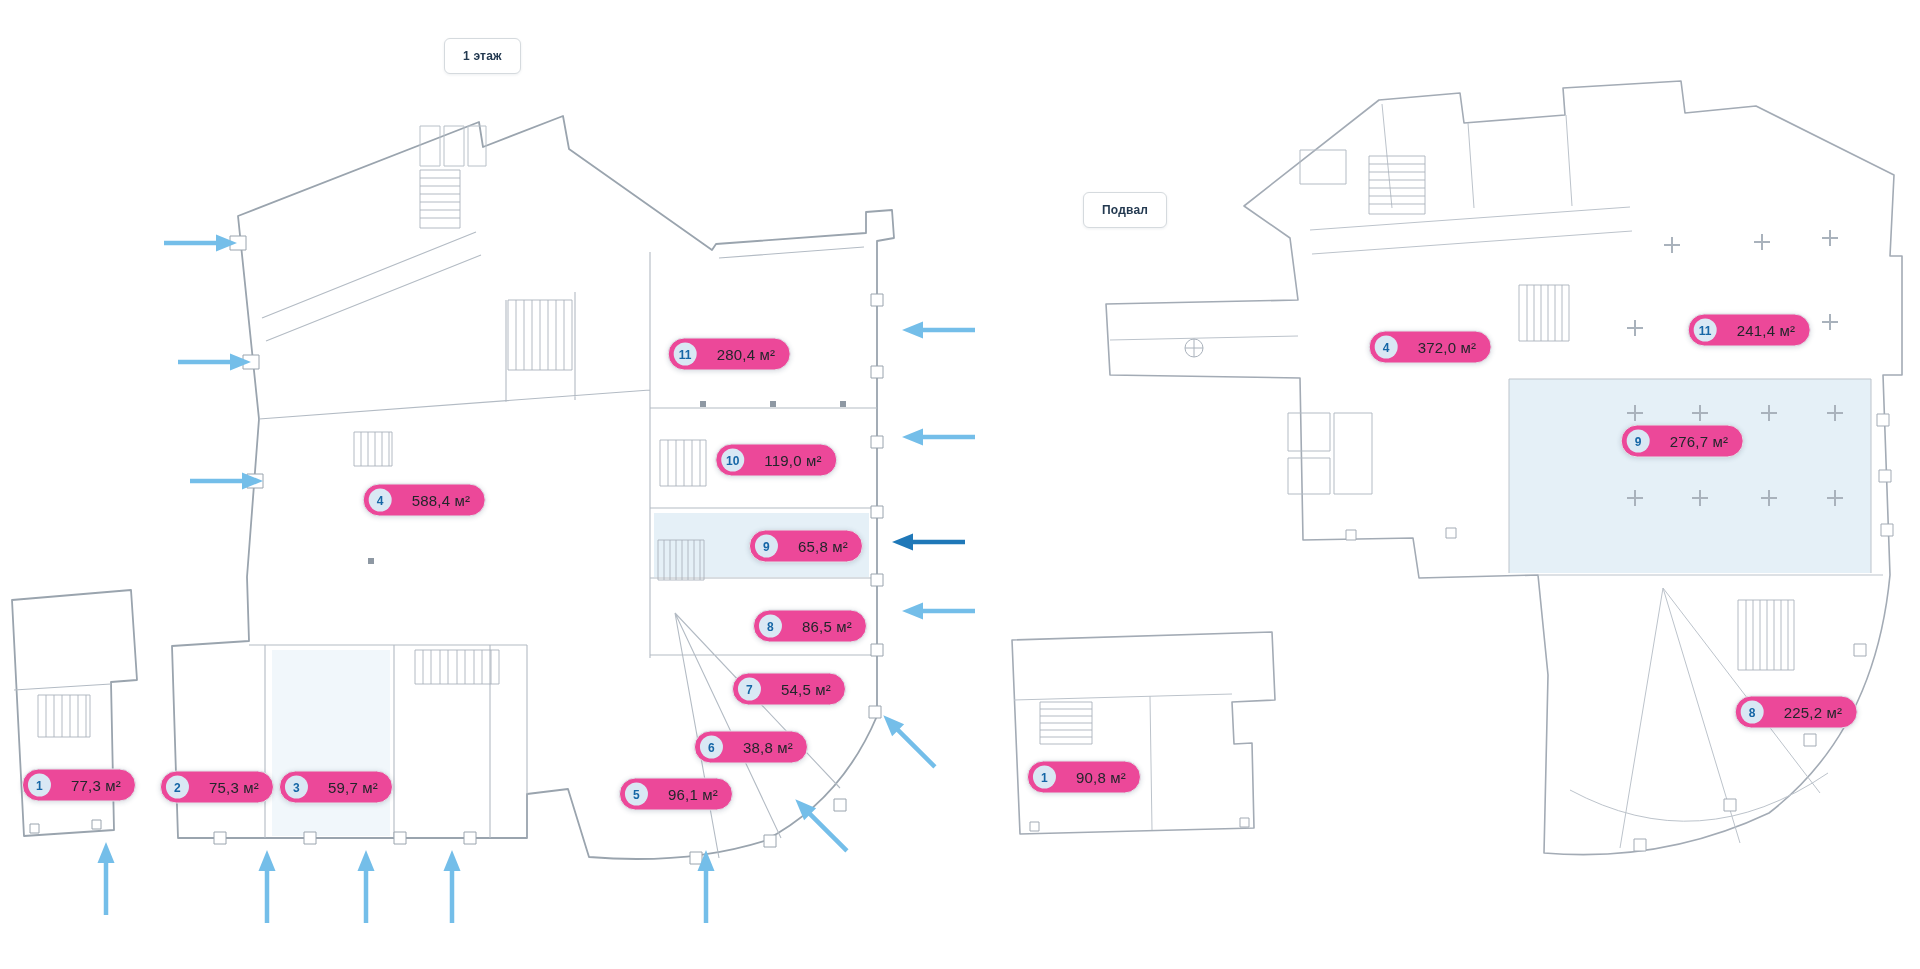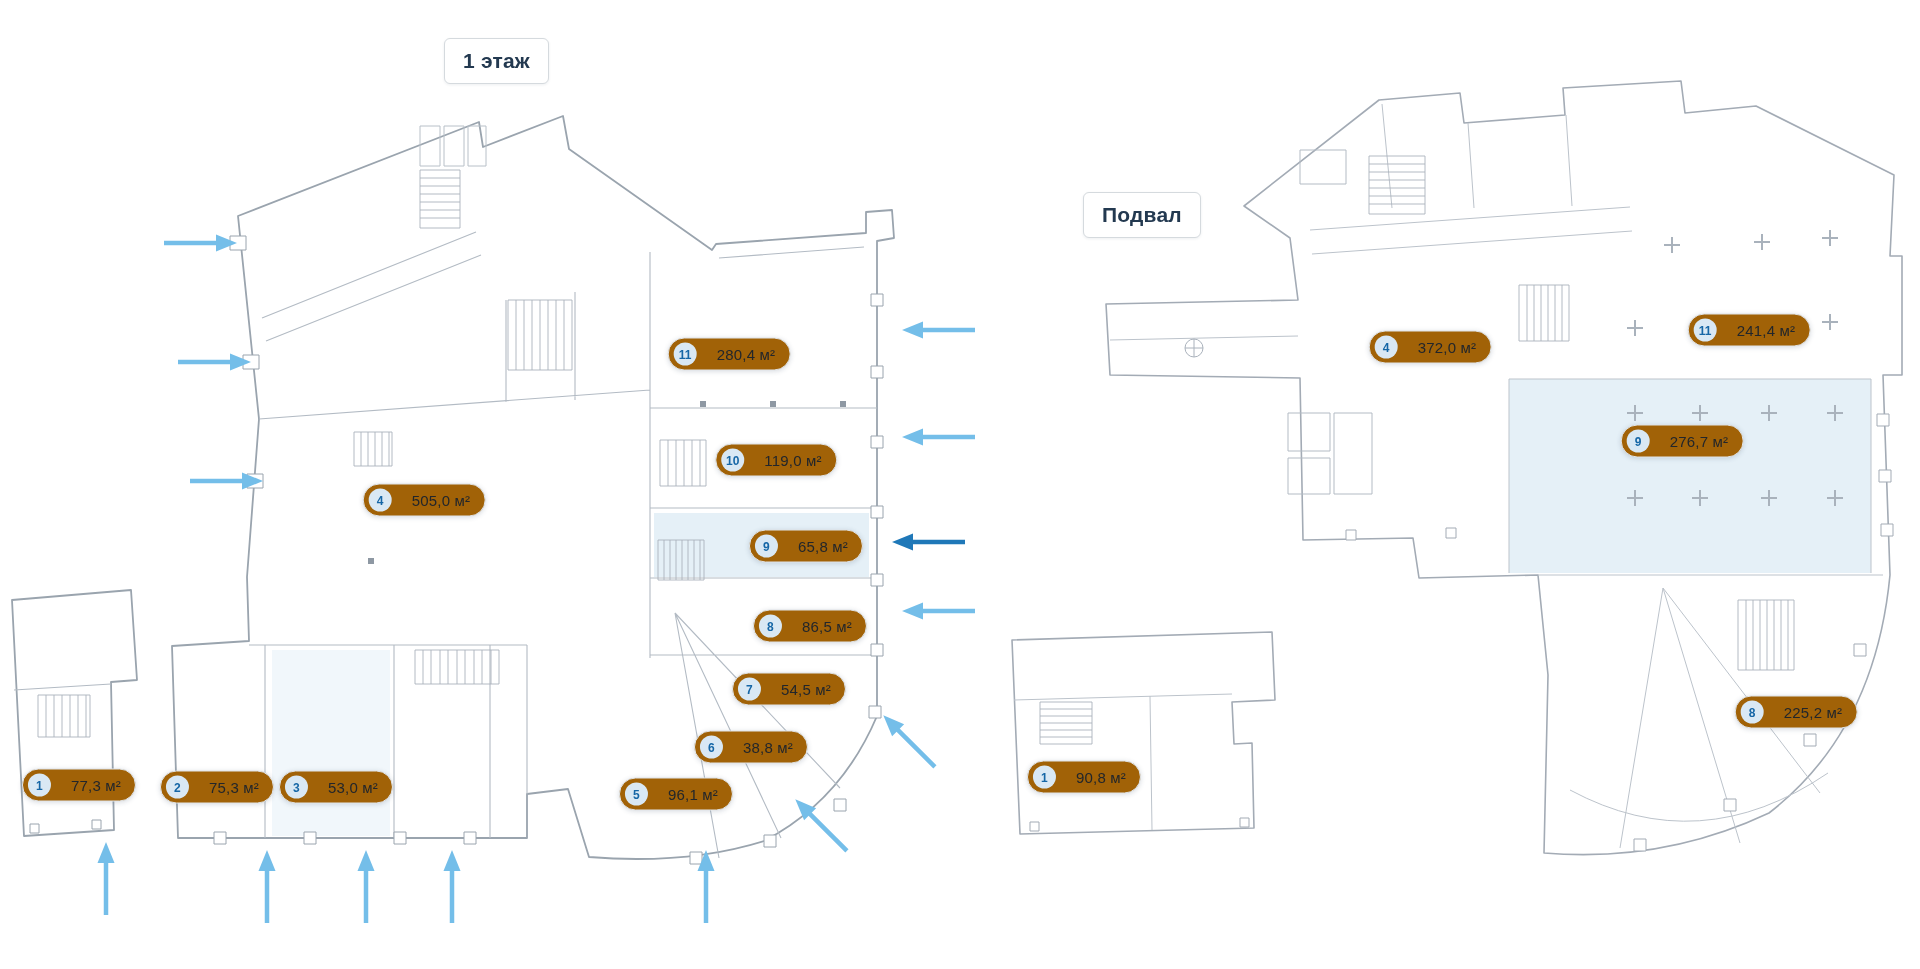--- a/index.html
+++ b/index.html
@@ -8,32 +8,32 @@
     width:1920px;height:969px;position:relative;overflow:hidden;
     background:#ffffff;
     font-family:"Liberation Sans","DejaVu Sans",sans-serif;
   }
   #plan-svg{position:absolute;left:0;top:0;}
   .hl{fill:var(--highlight,#e0edf6);stroke:none;opacity:.85;}
   .hl-soft{fill:var(--highlight,#e0edf6);stroke:none;opacity:.45;}
 
   .floor-title{
     position:absolute;background:#ffffff;border:1px solid #d5dade;border-radius:6px;
-    padding:10px 18px;font-size:21px;font-weight:700;color:var(--title-text,#233950);
+    padding:10px 18px;font-size:12px;font-weight:700;color:var(--title-text,#233950);
     box-shadow:0 1px 3px rgba(30,50,80,.08);letter-spacing:.2px;white-space:nowrap;
   }
   #title-floor1{left:444px;top:38px;}
   #title-basement{left:1083px;top:192px;}
 
   .badge-layer,.arrow-layer{position:absolute;inset:0;}
 
   .room-badge{
     position:absolute;transform:translate(-50%,-50%);
     display:flex;align-items:center;gap:20px;white-space:nowrap;
-    background:#a16207;border:1px solid #e1e5e9;border-radius:20px;
+    background:#ec4899;border:1px solid #e1e5e9;border-radius:20px;
     padding:4px 14px 4px 5px;box-shadow:0 1px 5px rgba(40,60,90,.18);
     cursor:pointer;
   }
   .room-num{
     width:23px;height:23px;border-radius:50%;
     background:var(--num-bg,#d9e8f4);color:var(--num-text,#1566a6);
     font-size:12px;font-weight:700;display:flex;align-items:center;justify-content:center;
     flex:0 0 auto;
   }
   .room-area{font-size:15px;font-weight:400;color:#22262b;letter-spacing:.2px;}
@@ -299,25 +299,25 @@
     <div class="room-badge" style="left: 751px; top: 747px;">
       <span class="room-num">6</span>
       <span class="room-area">38,8 м²</span>
     </div>
     <div class="room-badge" style="left: 676px; top: 794px;">
       <span class="room-num">5</span>
       <span class="room-area">96,1 м²</span>
     </div>
     <div class="room-badge" style="left: 424px; top: 500px;">
       <span class="room-num">4</span>
-      <span class="room-area">505,0 м²</span>
+      <span class="room-area">588,4 м²</span>
     </div>
     <div class="room-badge" style="left: 336px; top: 787px;">
       <span class="room-num">3</span>
-      <span class="room-area">53,0 м²</span>
+      <span class="room-area">59,7 м²</span>
     </div>
     <div class="room-badge" style="left: 217px; top: 787px;">
       <span class="room-num">2</span>
       <span class="room-area">75,3 м²</span>
     </div>
     <div class="room-badge" style="left: 79px; top: 785px;">
       <span class="room-num">1</span>
       <span class="room-area">77,3 м²</span>
     </div>
   </div>

